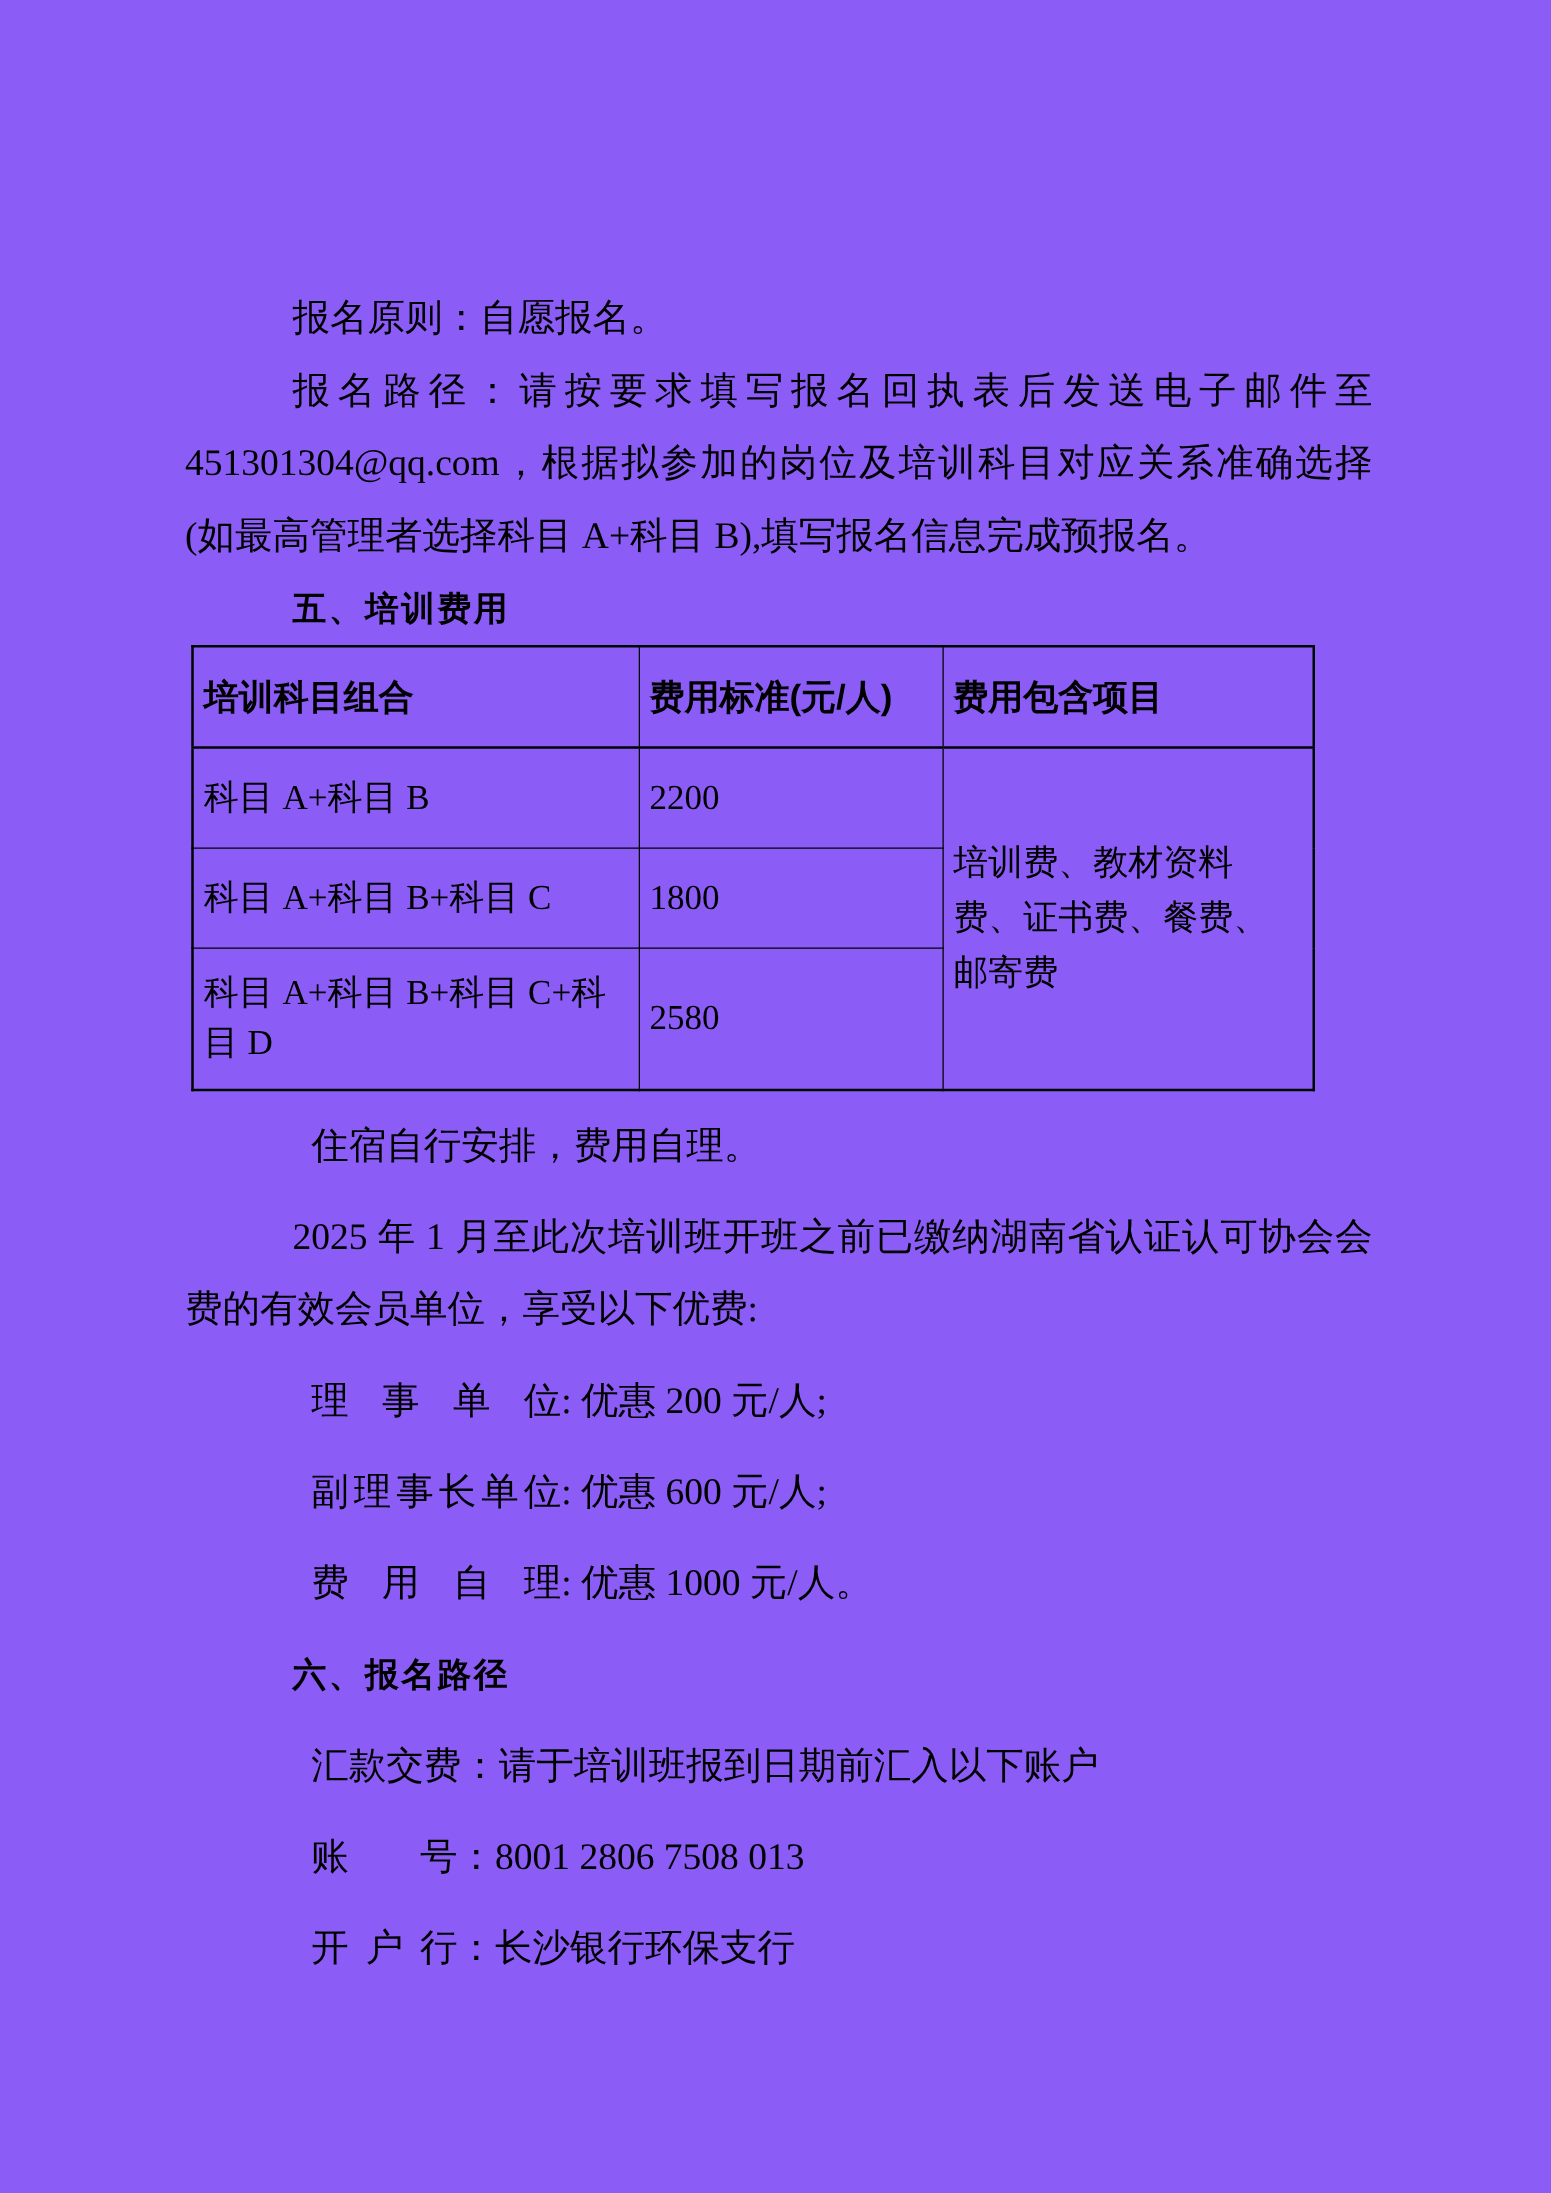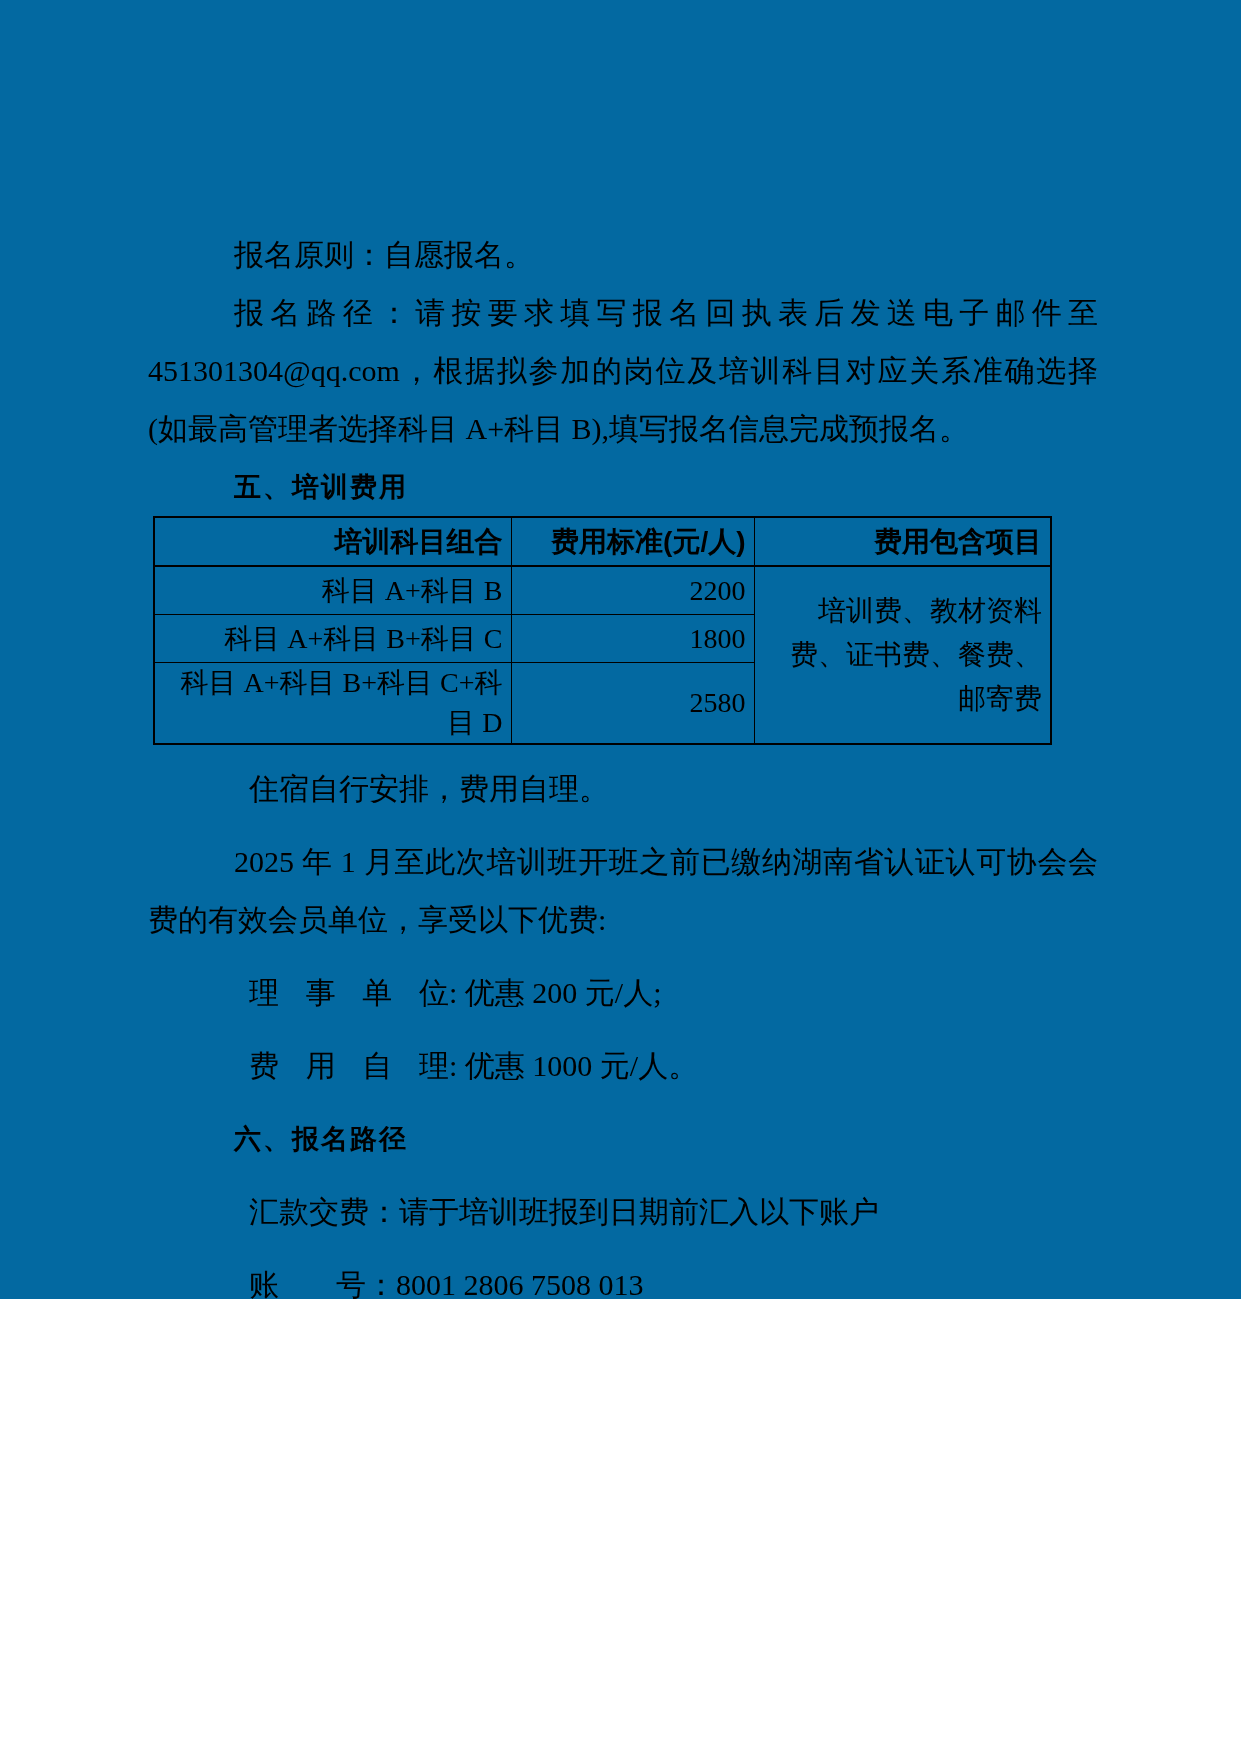--- a/index.html
+++ b/index.html
@@ -3,23 +3,23 @@
 <meta charset="utf-8">
 <style>
   html, body {
     margin: 0;
     padding: 0;
     background: #ffffff;
   }
   .page {
     position: relative;
     width: 1241px;
-    height: 1299px;
+    height: 1754px;
     box-sizing: border-box;
-    background: #0369a1;
+    background: #8b5cf6;
     color: #000000;
     padding: 226px 143px 0 148px;
     font-family: "Liberation Serif", "DejaVu Serif", serif;
     font-size: 30px;
     line-height: 58px;
     overflow: hidden;
   }
   .para {
     margin: 0;
     text-indent: 86px;
@@ -41,23 +41,23 @@
     table-layout: fixed;
     width: 897px;
     margin: 0 0 0 5px;
     border: 2px solid #000000;
   }
   table.fees col.c1 { width: 357px; }
   table.fees col.c2 { width: 243px; }
   table.fees col.c3 { width: 297px; }
   table.fees th, table.fees td {
     border: 1px solid #000000;
-    text-align: right;
+    text-align: left;
     vertical-align: middle;
-    padding: 0 8px;
+    padding: 16px 8px;
     height: 47px;
     font-size: 28px;
     line-height: 40px;
     margin-top: 16px;
   }
   table.fees th {
     font-family: "Liberation Sans", "DejaVu Sans", sans-serif;
     font-weight: bold;
     border-bottom: 2px solid #000000;
   }
@@ -125,20 +125,21 @@
   </table>
 
   <p class="line">住宿自行安排，费用自理。</p>
 
 
   <p class="para justify">2025 年 1 月至此次培训班开班之前已缴纳湖南省认证认可协会会费的有效会员单位，享受以下优费:</p>
 
 
   <p class="line"><span class="dlabel">理事单位</span><span>: 优惠 200 元/人;</span></p>
 
+  <p class="line"><span class="dlabel">副理事长单位</span><span>: 优惠 600 元/人;</span></p>
 
   <p class="line"><span class="dlabel">费用自理</span><span>: 优惠 1000 元/人。</span></p>
 
   <h2 class="h-num">六、报名路径</h2>
 
   <p class="line">汇款交费：请于培训班报到日期前汇入以下账户</p>
 
 
   <p class="line"><span class="alabel">账号</span><span>：8001 2806 7508 013</span></p>
 

